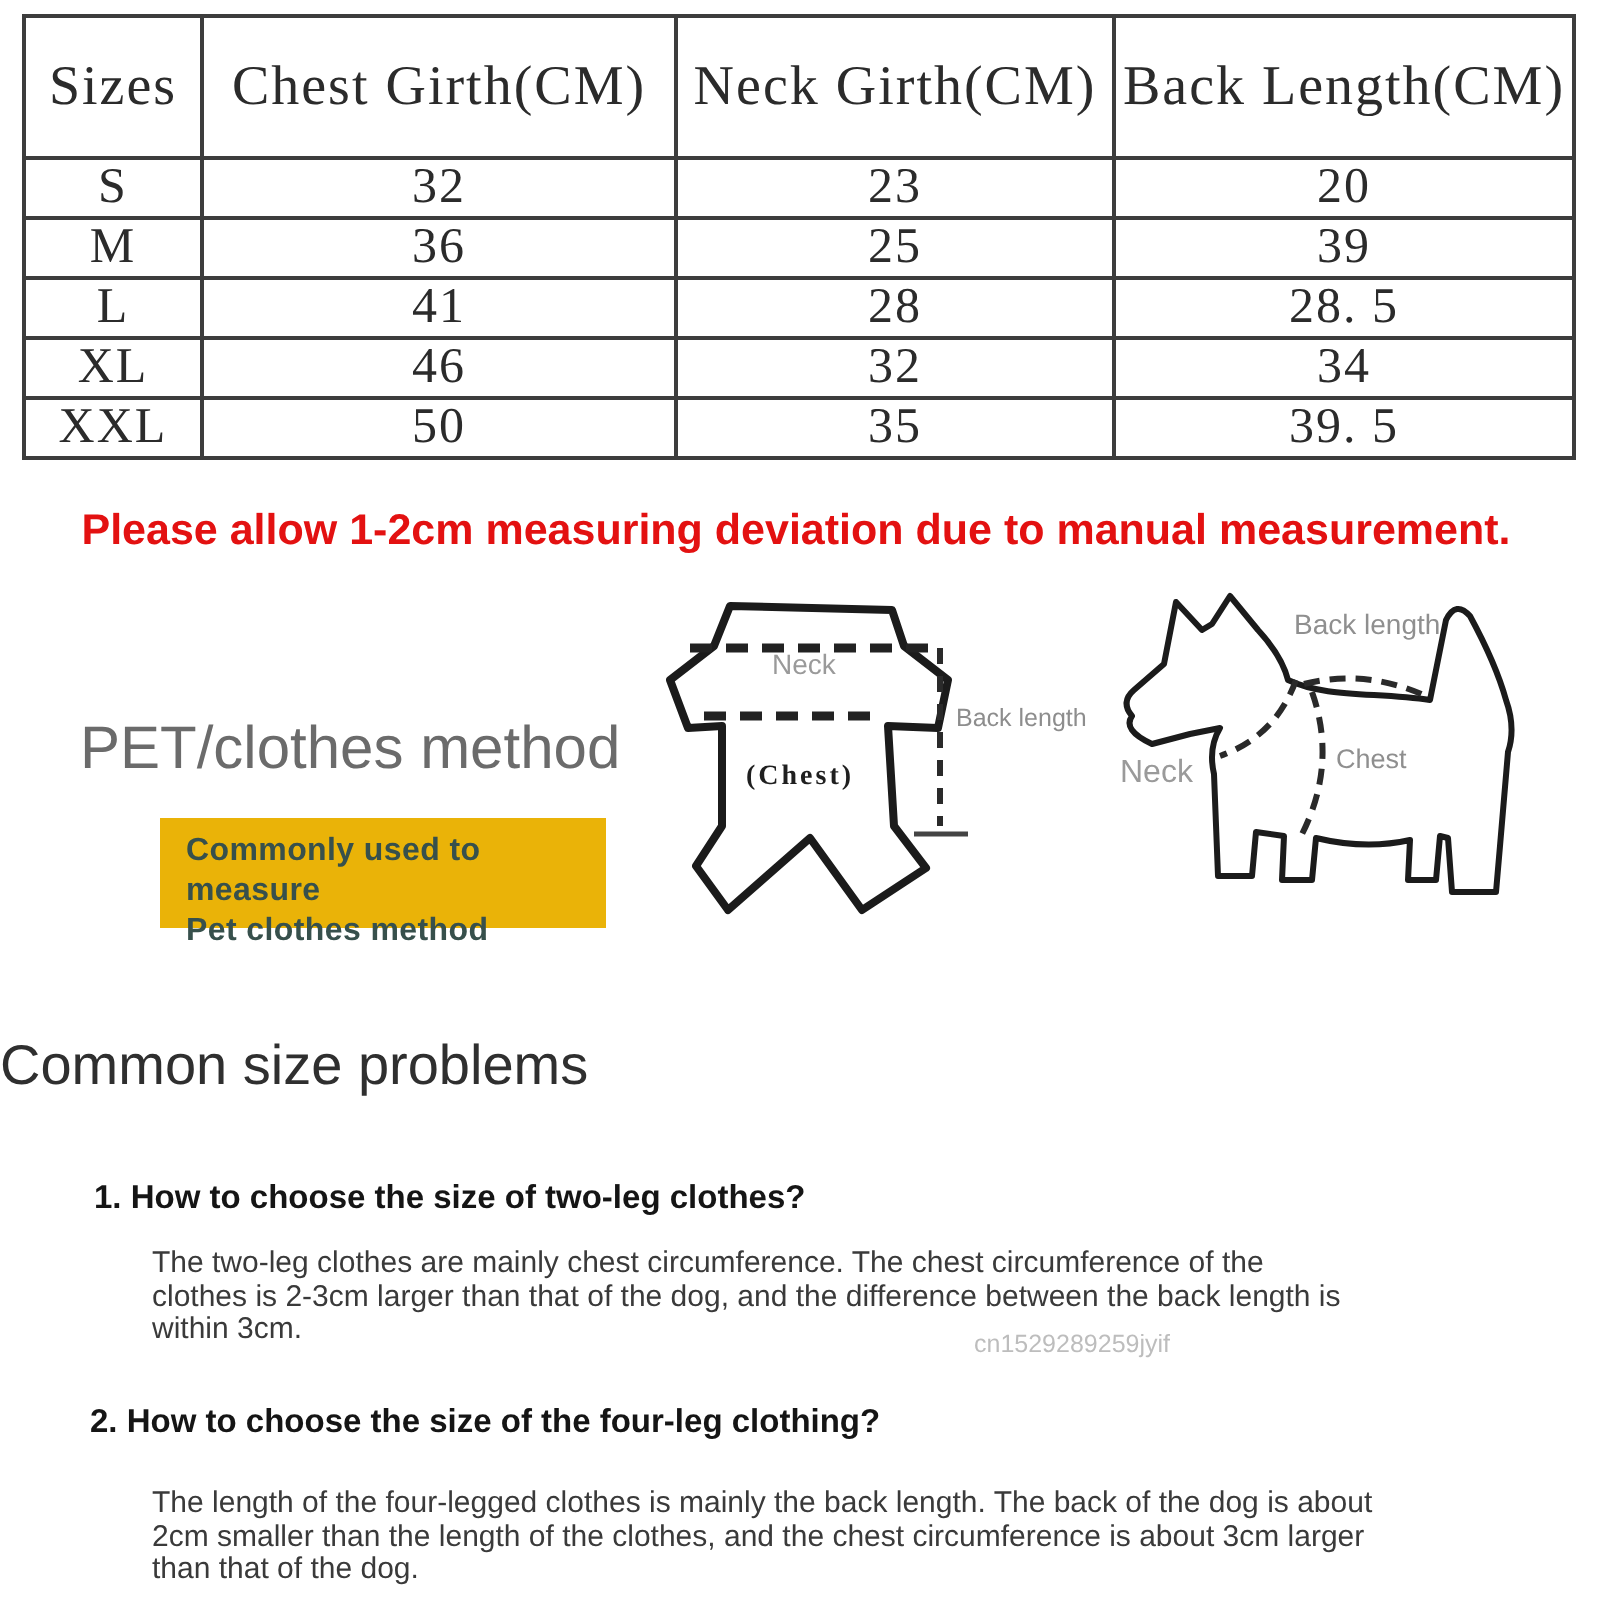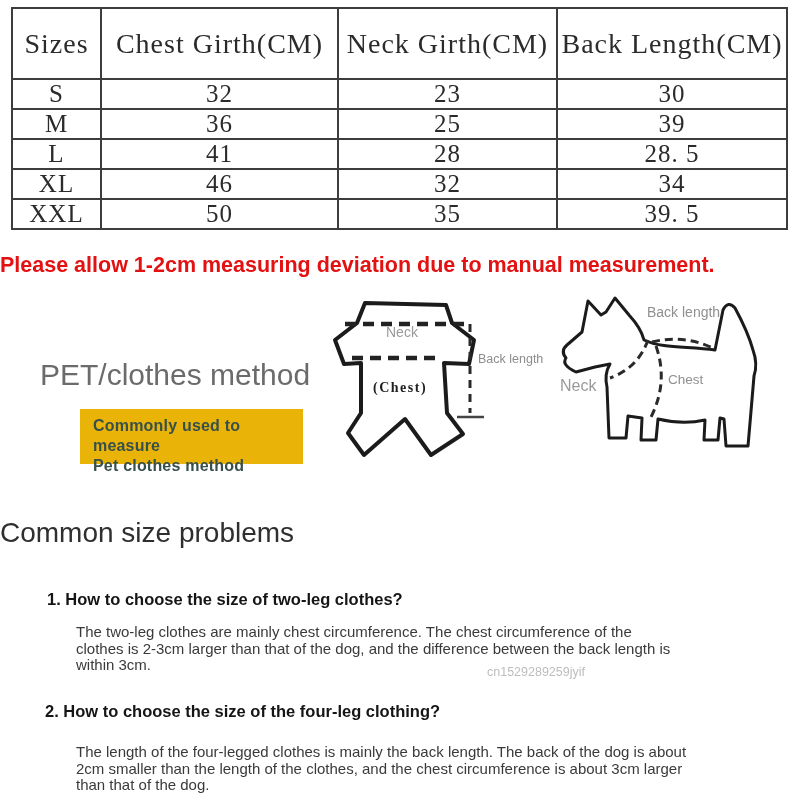--- a/index.html
+++ b/index.html
@@ -16,21 +16,21 @@
   }
   .size-table th, .size-table td {
     border:2px solid #3d3d3d; text-align:center; padding:0; font-weight:normal;
     overflow:hidden; white-space:nowrap;
   }
   .size-table th { height:69px; font-size:28px; letter-spacing:1px; }
   .size-table td { height:28px; font-size:25px; letter-spacing:1px; }
 
   
   .notice {
-    position:absolute; left:0; top:253px; width:100%; 
+    position:absolute; left:0; top:253px; width:100%; text-align:center;
     font-size:21.5px; font-weight:bold; color:#e31111; letter-spacing:0px;
   }
 
   
   .method-title {
     position:absolute; left:40px; top:358px;
     font-size:30px; color:#6b6b6b;
   }
   .highlight-box {
     position:absolute; left:80px; top:409px; width:223px; height:55px;
@@ -83,21 +83,21 @@
         <th>Chest Girth(CM)</th>
         <th>Neck Girth(CM)</th>
         <th>Back Length(CM)</th>
       </tr>
     </thead>
     <tbody>
       <tr>
         <td>S</td>
         <td>32</td>
         <td>23</td>
-        <td>30</td>
+        <td>20</td>
       </tr>
       <tr>
         <td>M</td>
         <td>36</td>
         <td>25</td>
         <td>39</td>
       </tr>
       <tr>
         <td>L</td>
         <td>41</td>

